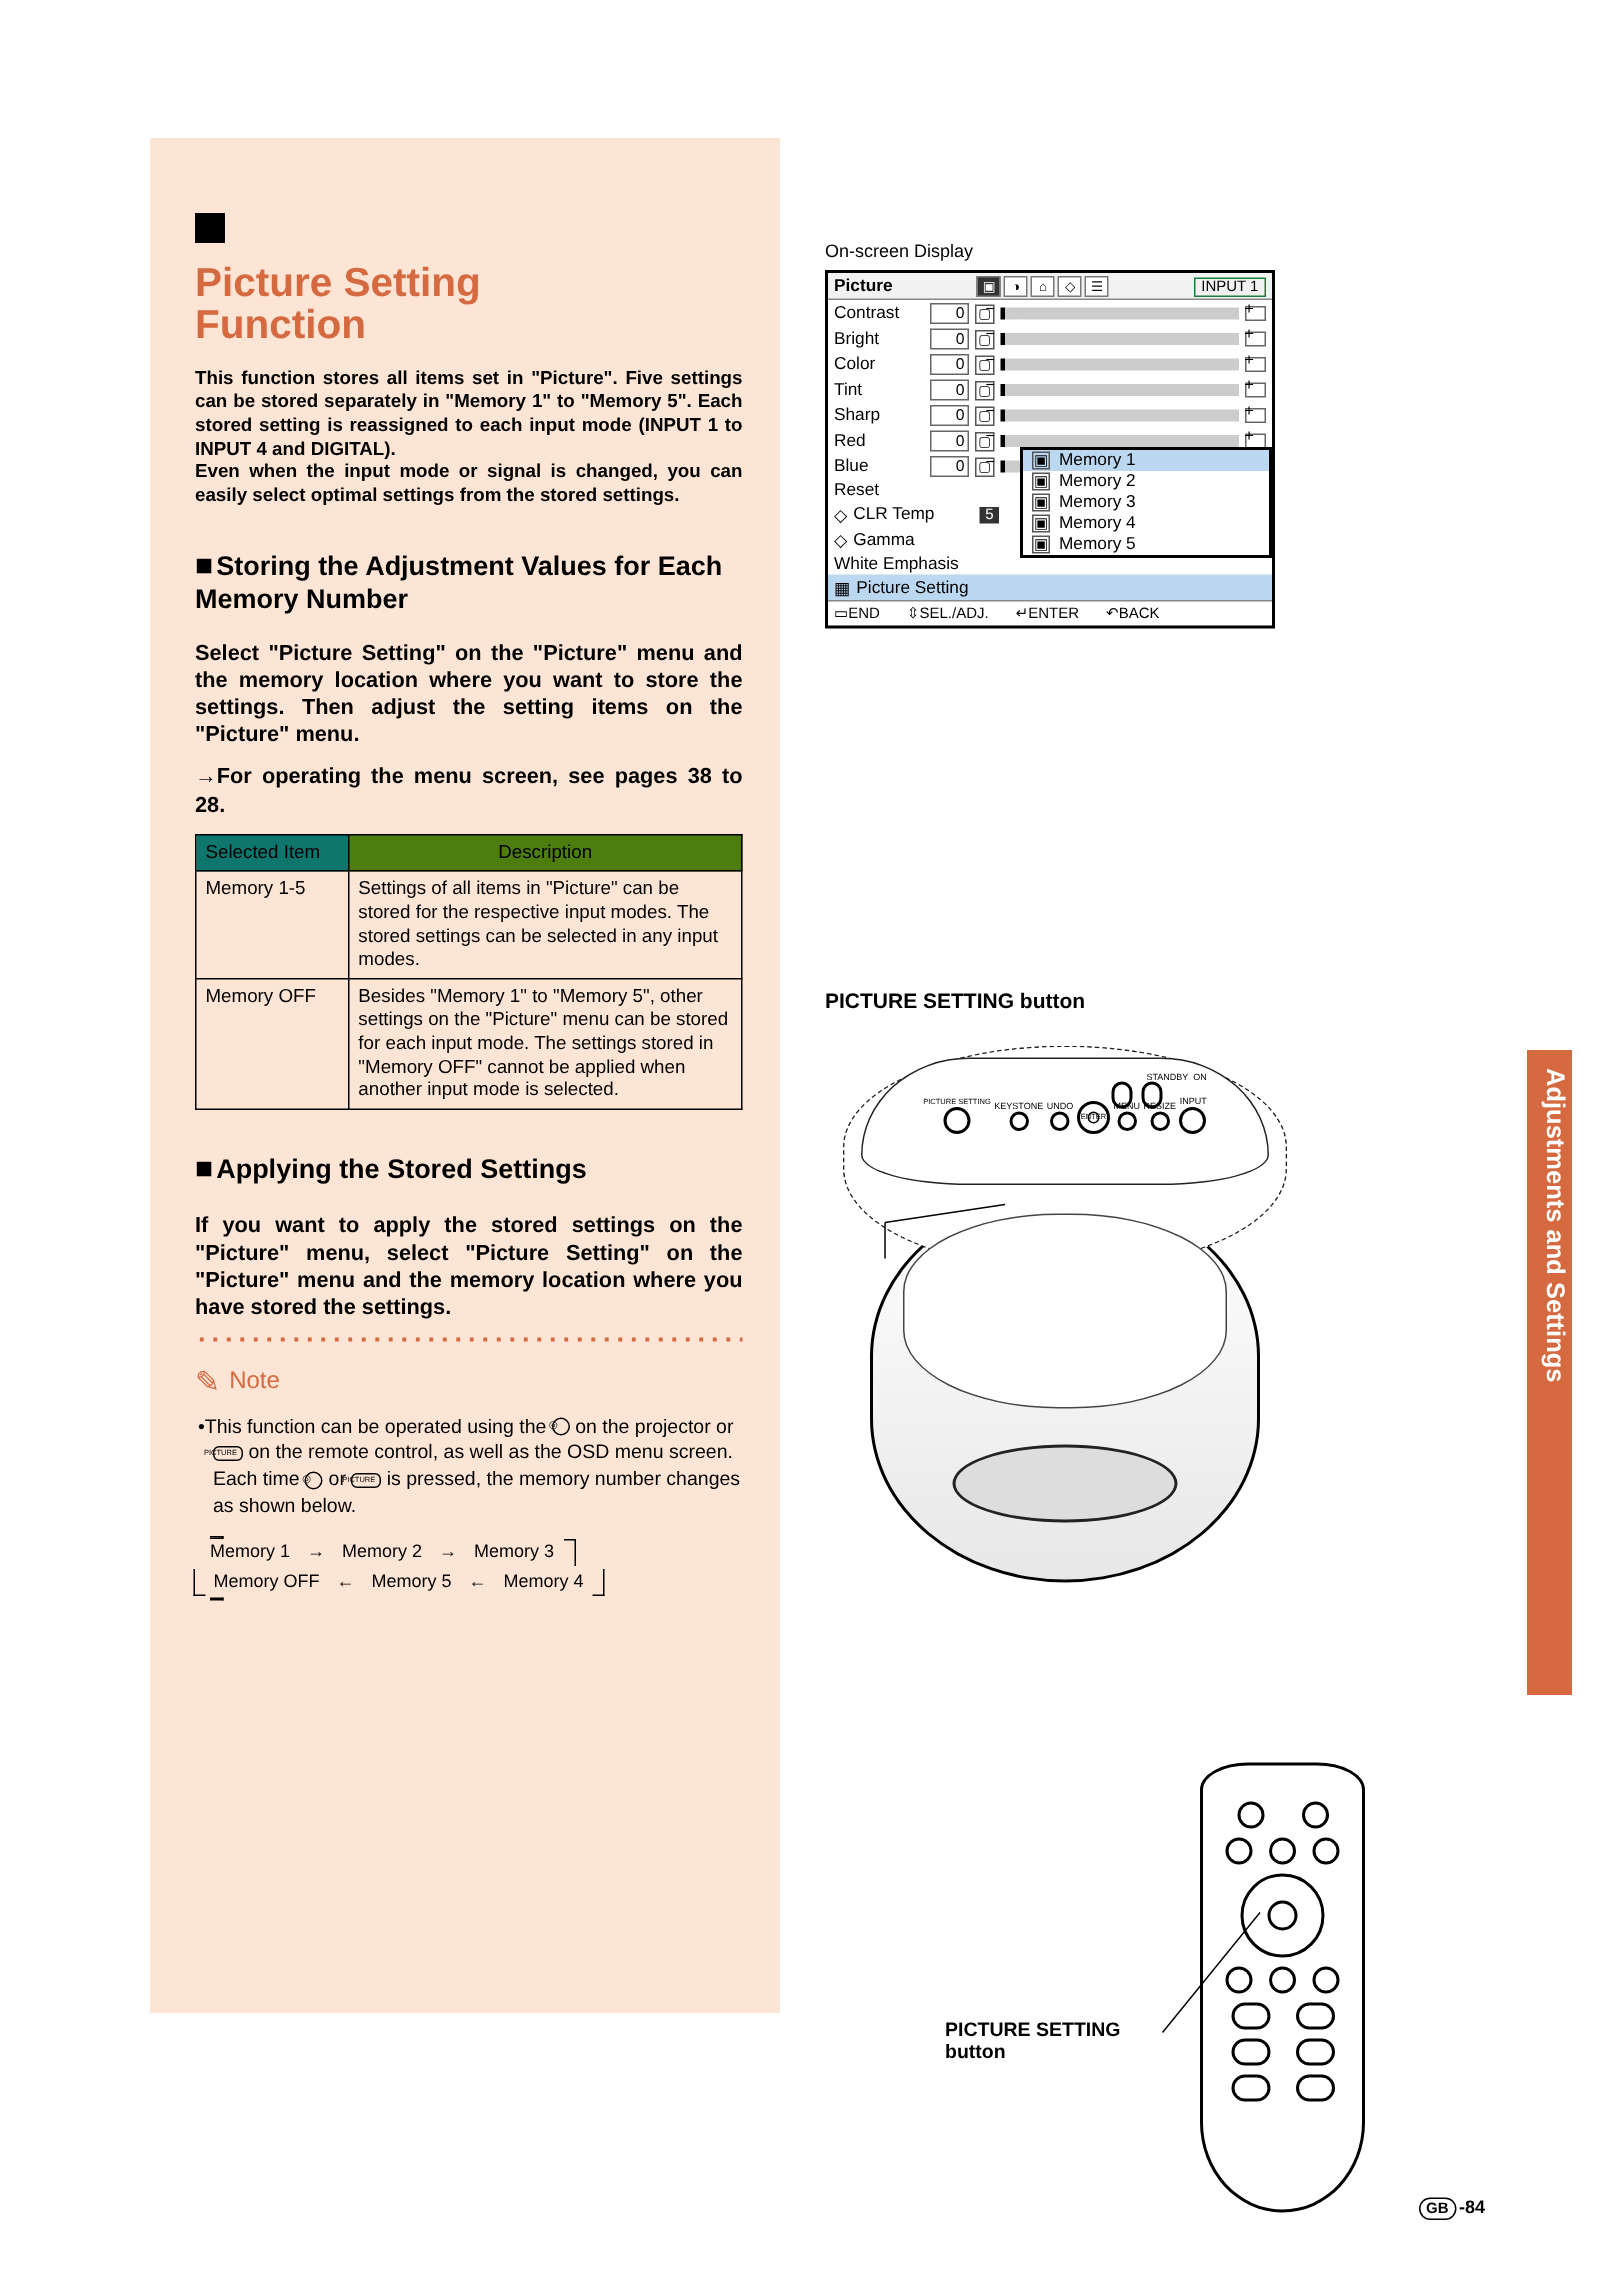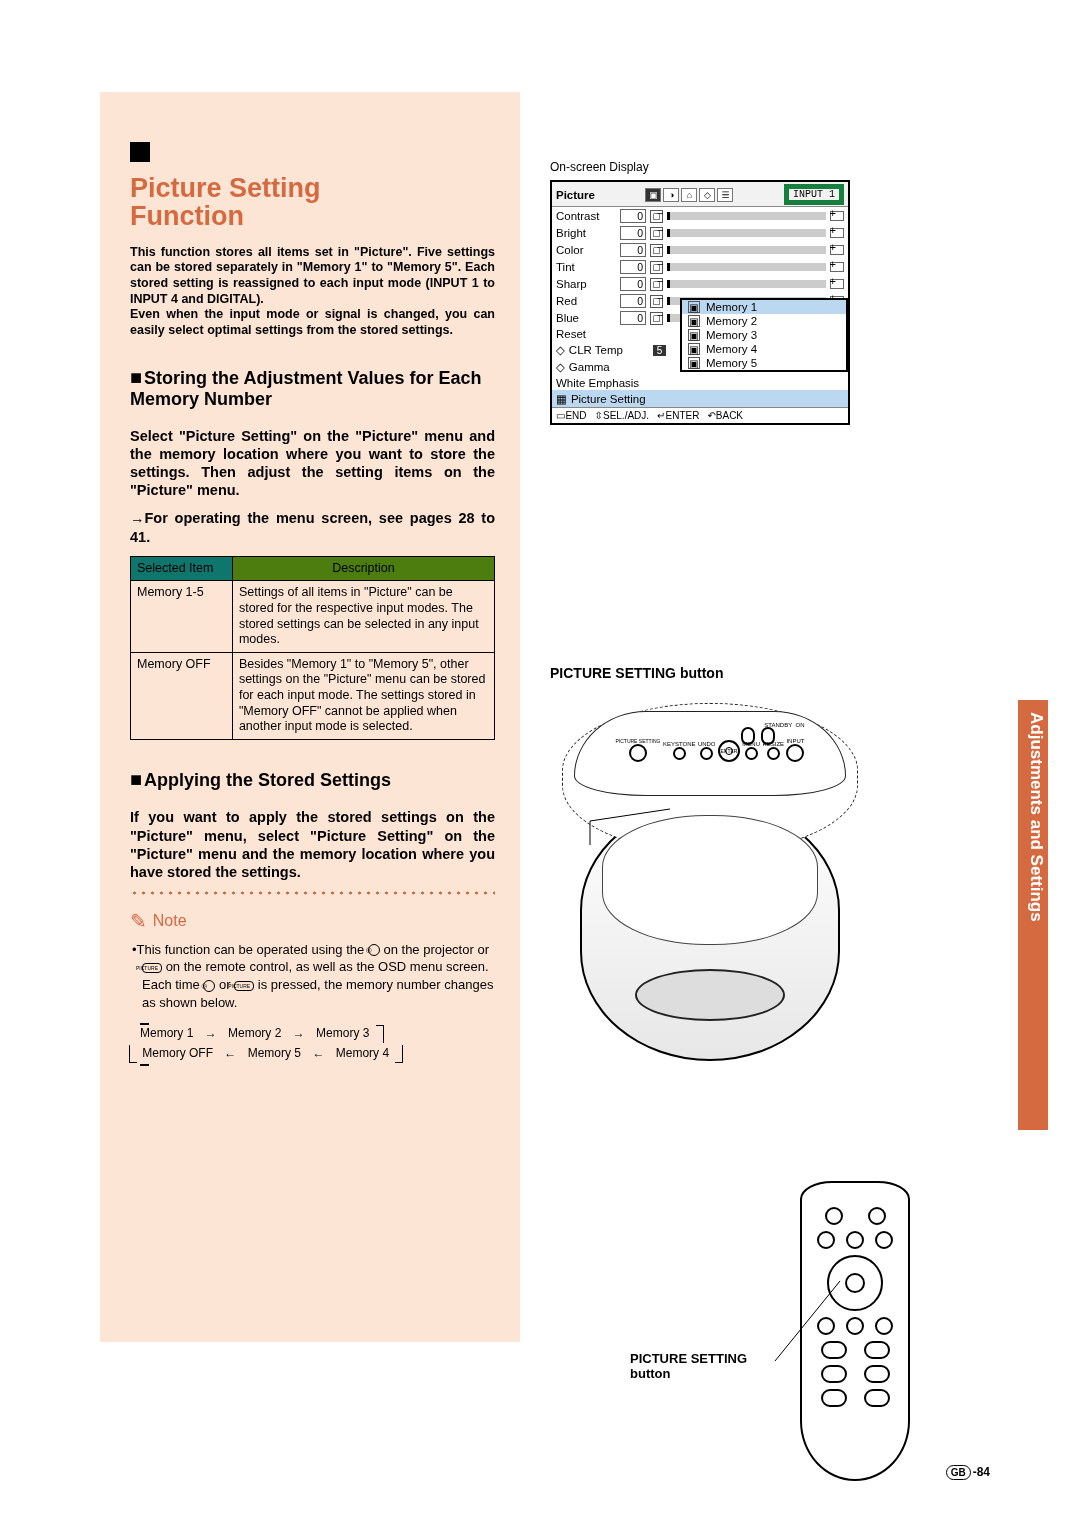--- a/index.html
+++ b/index.html
@@ -203,21 +203,21 @@
   .osd-sub .opt {
     display:flex; gap:6px; padding:1px 6px; align-items:center;
   }
   .osd-sub .opt.sel { background:#bcd8f0;}
   .osd-sub .mark { width:12px; height:12px; border:1px solid #555; display:inline-flex; align-items:center; justify-content:center; font-size:10px;}
   .osd-foot {
     border-top:1px solid #888;
     font-size: 10px;
     padding: 2px 4px;
     display:flex;
-    gap:8px;
+    gap:18px;
     flex-wrap: wrap;
   }
   .fig-label {
     font-size: 14px;
     font-weight: bold;
     margin: 40px 0 6px 0;
   }
   .device-box {
     width: 320px; height: 520px;
     position: relative;
@@ -325,21 +325,21 @@
       <span>Function</span>
     </div>
     <div class="intro-text" style="white-space:pre-line;">This function stores all items set in "Picture". Five settings can be stored separately in "Memory 1" to "Memory 5". Each stored setting is reassigned to each input mode (INPUT 1 to INPUT 4 and DIGITAL).
 Even when the input mode or signal is changed, you can easily select optimal settings from the stored settings.</div>
 
     <div class="sub-h">
       <span class="bullet">■</span><span>Storing the Adjustment Values for Each Memory Number</span>
     </div>
 
     <div class="body-bold">Select "Picture Setting" on the "Picture" menu and the memory location where you want to store the settings. Then adjust the setting items on the "Picture" menu.</div>
-    <div class="body-bold">→For operating the menu screen, see pages 28 to 41.</div>
+    <div class="body-bold">→For operating the menu screen, see pages 38 to 28.</div>
 
     <table class="desc">
       <tbody>
           <tr>
         <th class="sel">Selected Item</th>
         <th class="dsc">Description</th>
       </tr>
       <tr>
         <td>Memory 1-5</td>
         <td>Settings of all items in "Picture" can be stored for the respective input modes. The stored settings can be selected in any input modes.</td>
@@ -401,21 +401,21 @@
     <div class="osd-box">
       <div class="osd-row head">
         <span class="title">Picture</span>
         <span class="icons">
           <span class="sel">▣</span>
           <span>◑</span>
           <span>⌂</span>
           <span>◇</span>
           <span>☰</span>
         </span>
-        <span style="border:5px solid #15803d;padding:0 4px;font-size:10px;font-family:Liberation Mono, monospace;">INPUT 1</span>
+        <span style="border:1px solid #15803d;padding:0 4px;font-size:10px;">INPUT 1</span>
       </div>
       <div class="osd-row">
             <span class="label">Contrast</span>
             <span class="val">0</span>
             <span class="tick">▢</span>
             <span class="bar"></span>
             <span class="tail"></span>
           </div>
       <div class="osd-row">
             <span class="label">Bright</span>

